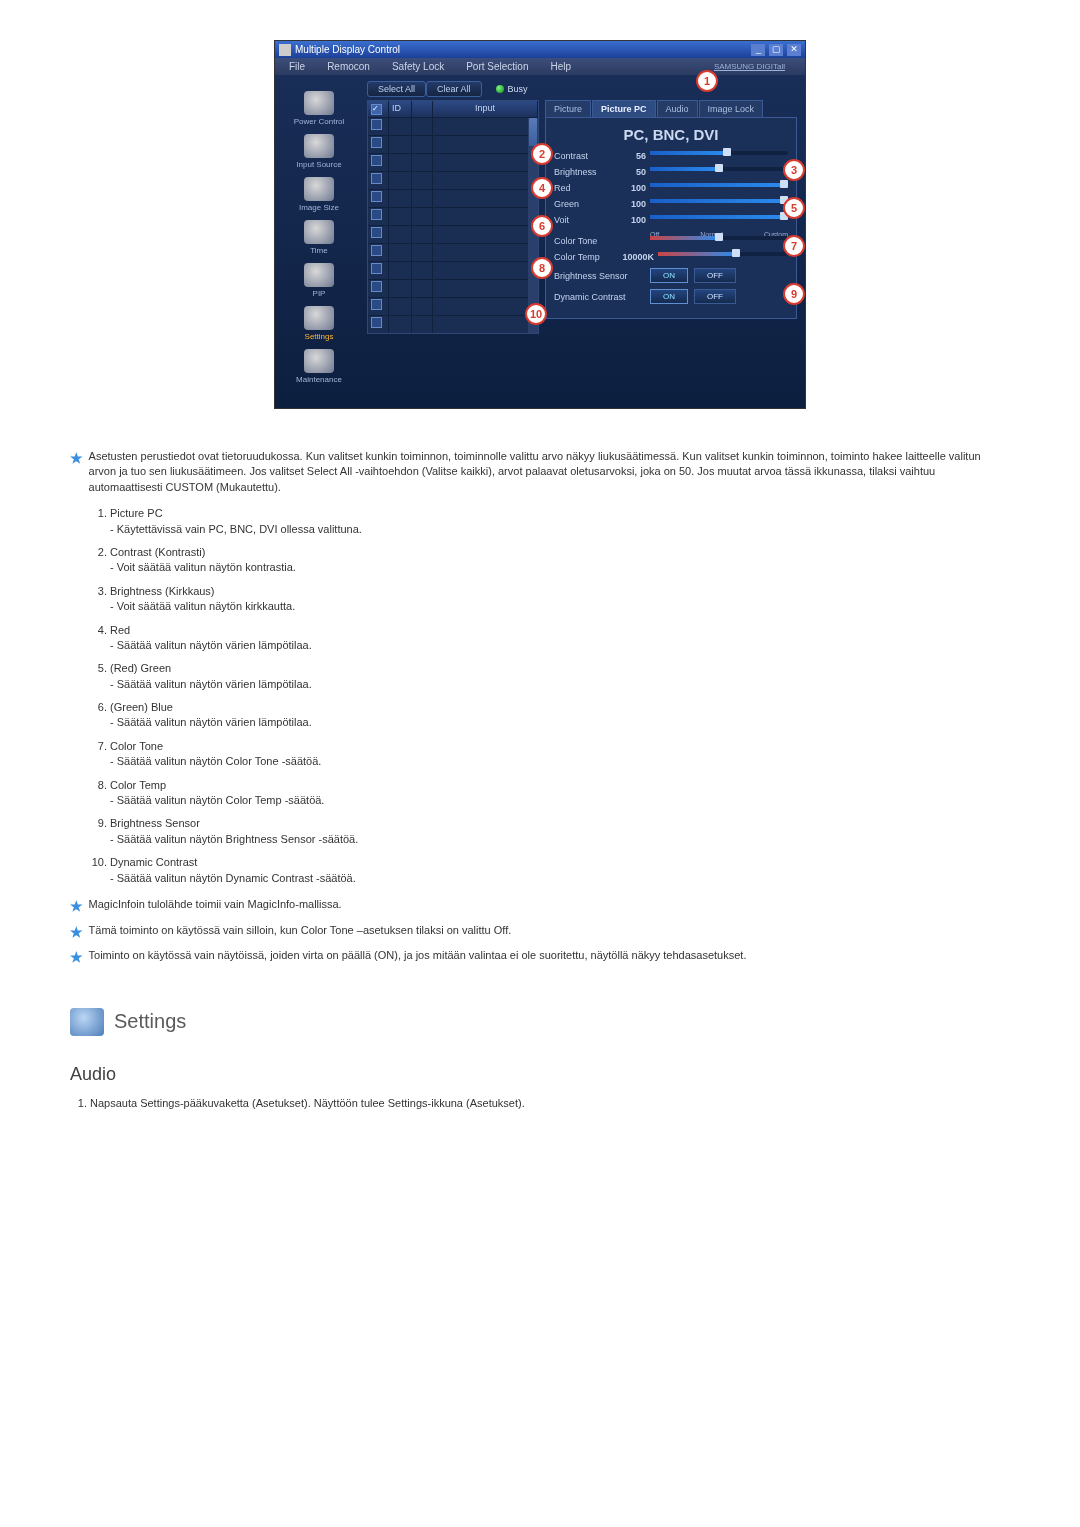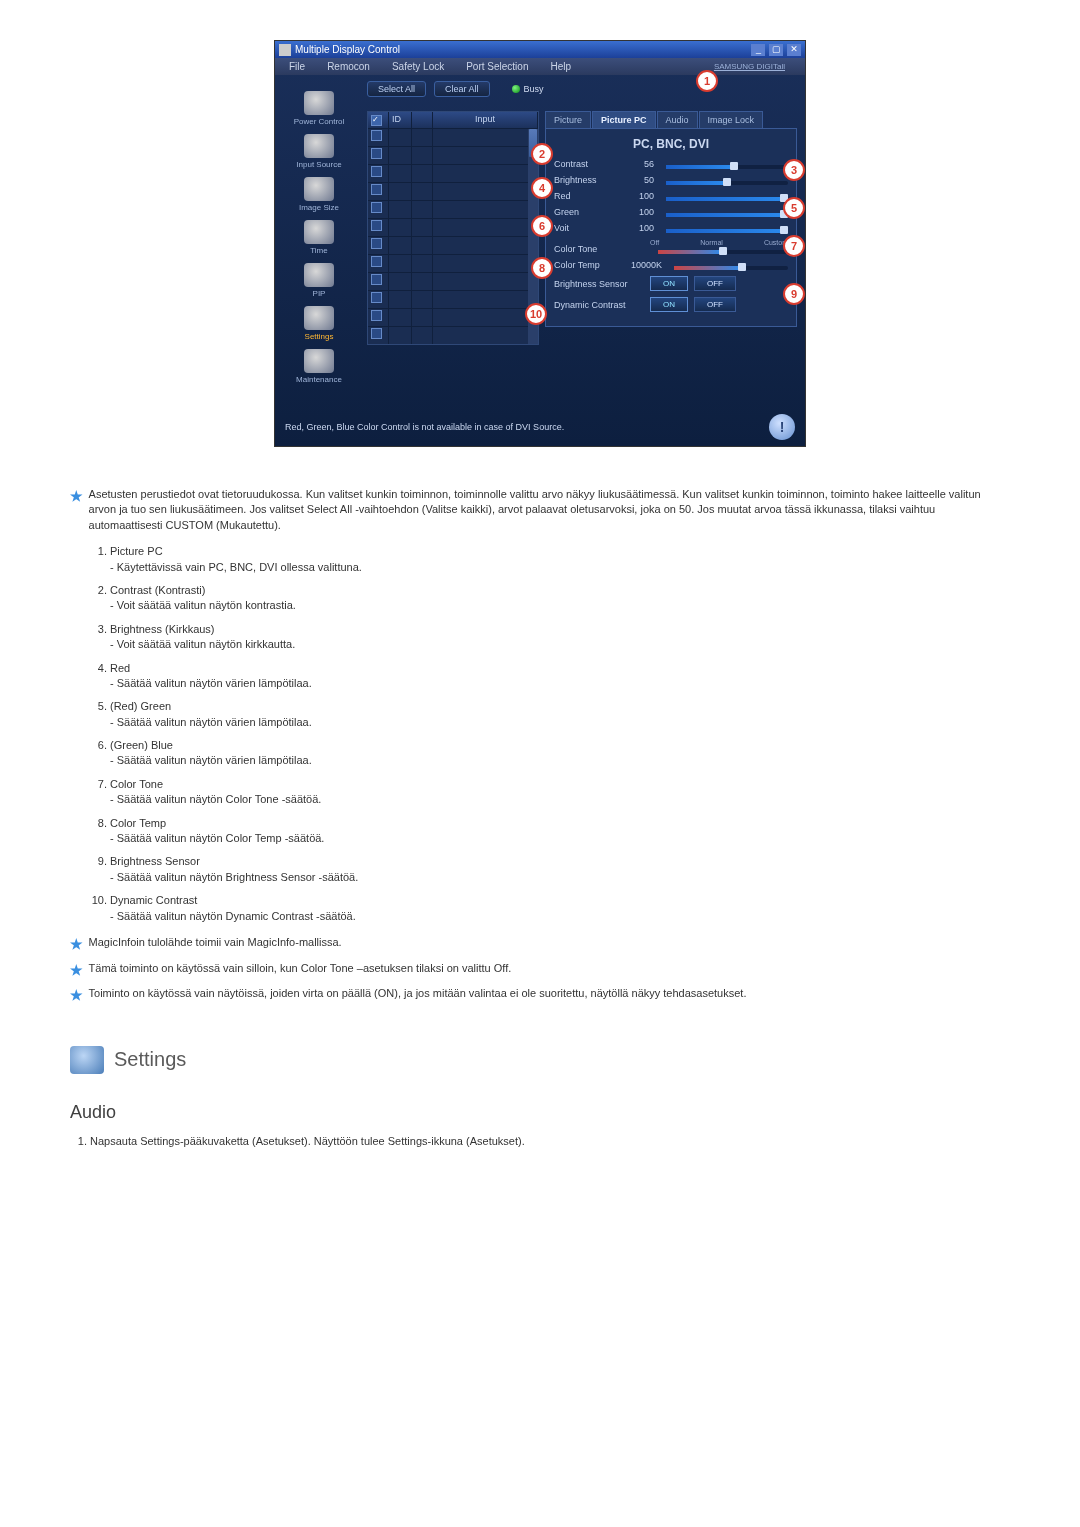--- a/index.html
+++ b/index.html
@@ -63,22 +63,21 @@
 }
 .sidebar-item.selected { color: #ffb733; }
 .content {
   flex: 1;
   padding: 6px 8px 10px 4px;
   position: relative;
 }
 .top-controls {
   display: flex;
   align-items: center;
-  gap: 8px;
-  margin-bottom: 14px;
+  margin-bottom: 3px;
   text-align: center;
 }
 .pill-btn {
   font-size: 9px;
   padding: 2px 10px;
   border: 1px solid #3a5fa0;
   border-radius: 3px;
   color: #bcd0f2;
   background: linear-gradient(to bottom, #243a68, #152542);
 }
@@ -157,35 +156,34 @@
   color: #e8f0ff;
   font-weight: bold;
 }
 .panel-body {
   border: 1px solid #3a5a96;
   background: #1b3059;
   padding: 8px 8px;
 }
 .panel-subtitle {
   text-align: center;
-  font-size: 12px;
+  font-size: 15px;
   color: #cbd8f0;
   margin-bottom: 8px;
   font-weight: bold;
 }
 .ctrl-row {
   display: flex;
-  align-items: flex-end;
+  align-items: flex-start;
   font-size: 9px;
   color: #c4d3ee;
   margin-bottom: 6px;
-  gap: 8px;
 }
 .ctrl-label { width: 62px; }
-.ctrl-val { width: 30px; text-align: right; margin-right: 4px; }
+.ctrl-val { width: 30px; text-align: right; margin-right: 4px; font-weight: bold; }
 .slider {
   flex: 1;
   height: 4px;
   background: #102142;
   position: relative;
   border-radius: 2px;
 }
 .slider-fill {
   position: absolute; left: 0; top: 0; bottom: 0;
   background: linear-gradient(to right, #1a5fc9, #2b8bee);
@@ -474,24 +472,20 @@
       <div class="callout" style="left:168px; top:102px;">4</div>
       <div class="callout" style="left:420px; top:122px;">5</div>
       <div class="callout" style="left:168px; top:140px;">6</div>
       <div class="callout" style="left:420px; top:160px;">7</div>
       <div class="callout" style="left:168px; top:182px;">8</div>
       <div class="callout" style="left:420px; top:208px;">9</div>
       <div class="callout" style="left:162px; top:228px;">10</div>
     </div>
   </div>
 
-  <div class="status-bar">
-    <span>Red, Green, Blue Color Control is not available in case of DVI Source.</span>
-    <div class="status-icon">!</div>
-  </div>
 </div>
 
 <div class="star-note">
   <div class="star">★</div>
   <div>Asetusten perustiedot ovat tietoruudukossa. Kun valitset kunkin toiminnon, toiminnolle valittu arvo näkyy liukusäätimessä. Kun valitset kunkin toiminnon, toiminto hakee laitteelle valitun arvon ja tuo sen liukusäätimeen. Jos valitset Select All -vaihtoehdon (Valitse kaikki), arvot palaavat oletusarvoksi, joka on 50. Jos muutat arvoa tässä ikkunassa, tilaksi vaihtuu automaattisesti CUSTOM (Mukautettu).</div>
 </div>
 
 <ol class="list-block">
   <li class="list-item"><span class="title">Picture PC</span><br><span class="desc">- Käytettävissä vain PC, BNC, DVI ollessa valittuna.</span></li>
   <li class="list-item"><span class="title">Contrast (Kontrasti)</span><br><span class="desc">- Voit säätää valitun näytön kontrastia.</span></li>

